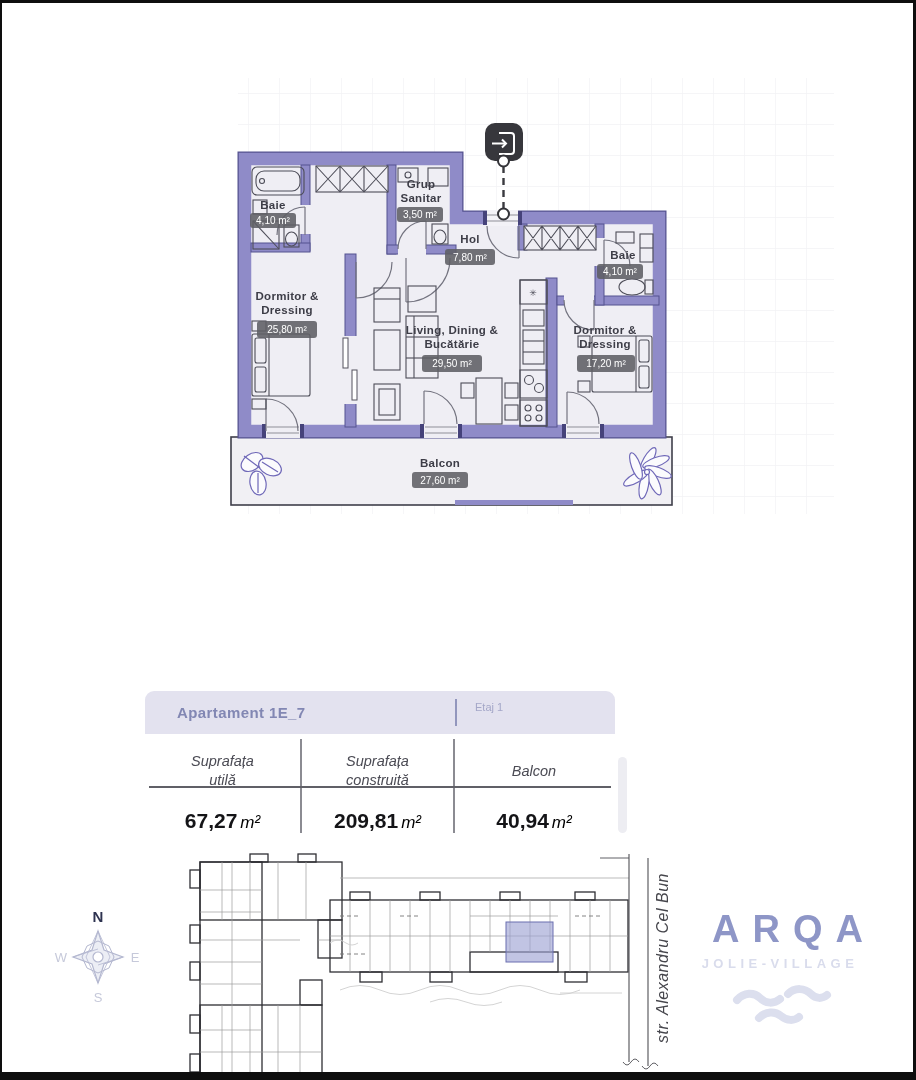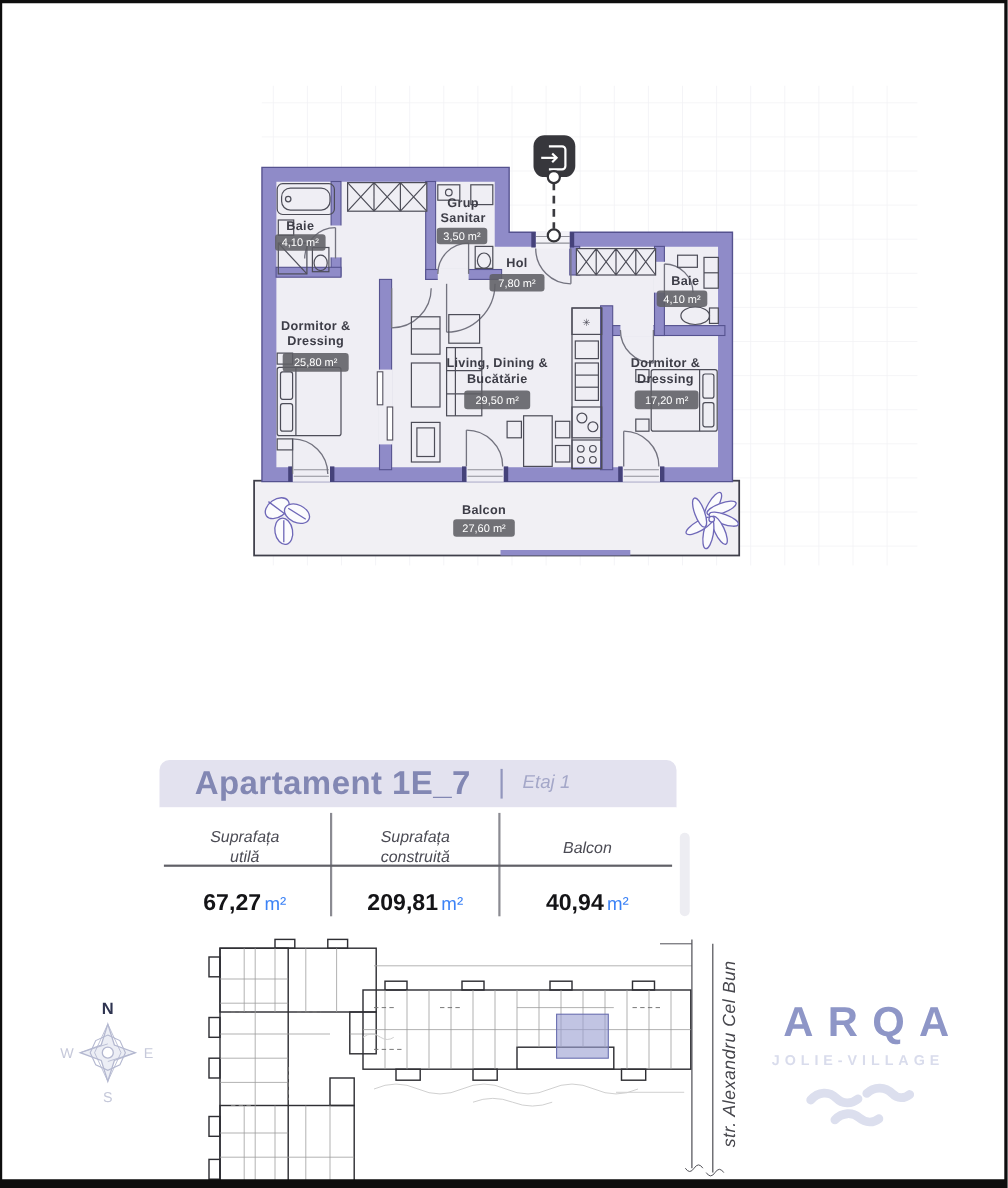--- a/index.html
+++ b/index.html
@@ -11,33 +11,33 @@
     border-top:3px solid #0e0e0e;border-left:2px solid #0e0e0e;
     border-right:3px solid #0e0e0e;border-bottom:8px solid #0e0e0e;}
   svg{position:absolute;left:0;}
   #floorplan-svg{top:0;}
   #siteplan-svg{top:840px;}
 
   
   .info{position:absolute;left:145px;top:691px;width:470px;z-index:5;}
   .info-header{position:relative;height:43px;background:#e3e2ef;
     border-radius:9px 9px 0 0;display:flex;align-items:center;}
-  .info-title{margin-left:32px;font-size:30px;font-weight:700;color:#8287b3;letter-spacing:.4px;}
+  .info-title{margin-left:32px;font-size:15px;font-weight:700;color:#8287b3;letter-spacing:.4px;}
   .hdr-divider{position:absolute;left:310px;top:8px;width:2px;height:27px;background:#9296bd;}
-  .floor-label{position:absolute;left:330px;top:10px;font-style:italic;font-size:17px;color:#a4a7c8;}
+  .floor-label{position:absolute;left:330px;top:10px;font-size:11px;color:#a4a7c8;}
   .info-body{position:relative;display:flex;height:104px;background:#ffffff;align-items:center;}
   .info-col{box-sizing:border-box;text-align:center;padding-top:12px;}
   .col1{width:155px;}
   .col2{width:155px;border-left:2px solid #8b8b92;border-right:2px solid #8b8b92;}
   .col3{width:158px;}
   .col-label{font-style:italic;font-size:14.5px;color:#4b4b54;line-height:1.3;height:40px;
     display:flex;flex-direction:column;justify-content:center;}
   .body-rule{position:absolute;left:4px;right:4px;top:52px;height:2px;background:#606067;}
   .col-value{margin-top:18px;font-size:21px;font-weight:700;color:#141417;}
-  .col-value .unit{font-weight:400;font-size:17px;color:#3b82f6;margin-left:3px;}
+  .col-value .unit{font-style:italic;font-weight:400;font-size:17px;color:#000000;margin-left:3px;}
   .side-pill{position:absolute;left:473px;top:66px;width:9px;height:76px;background:#ededf2;border-radius:5px;}
 
   text{font-family:"Liberation Sans",sans-serif;}
   .room-label{fill:#3d3d47;font-size:11.5px;font-weight:600;letter-spacing:.3px;text-anchor:middle;}
   .badge-text{fill:#ffffff;font-size:10px;text-anchor:middle;}
   .badge{fill:#5f5f64;opacity:.88;}
   .furn{stroke:#4d4d58;stroke-width:1.1;fill:none;}
   .furnw{stroke:#4d4d58;stroke-width:1.1;fill:#efeef4;}
   .arc{stroke:#73737f;stroke-width:1.2;fill:none;}
   .sill{stroke:#8f8f98;stroke-width:1;}

